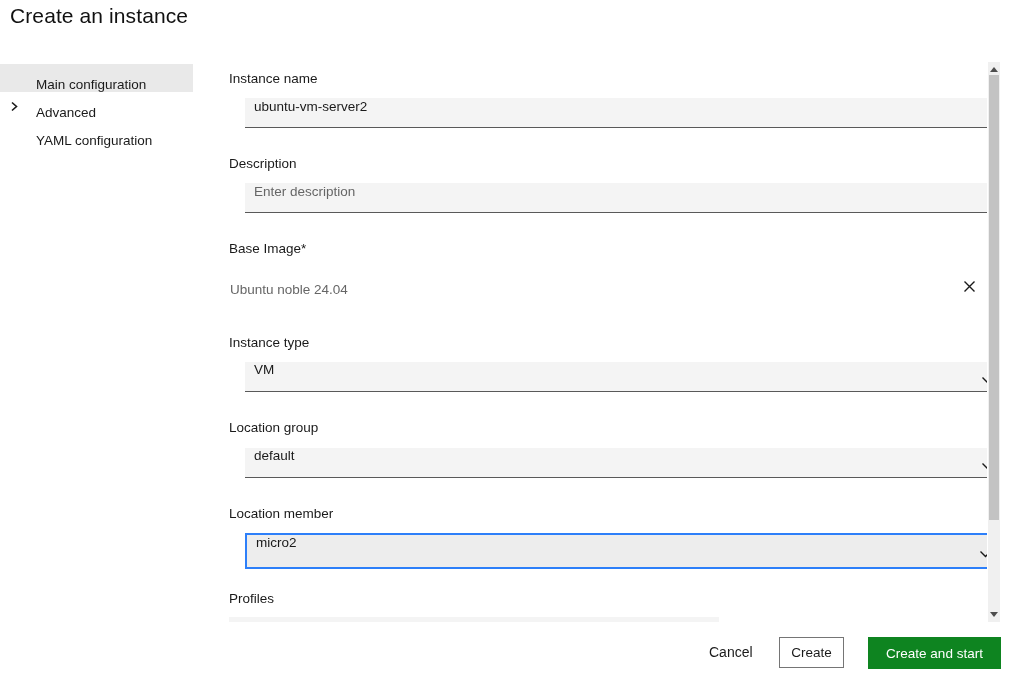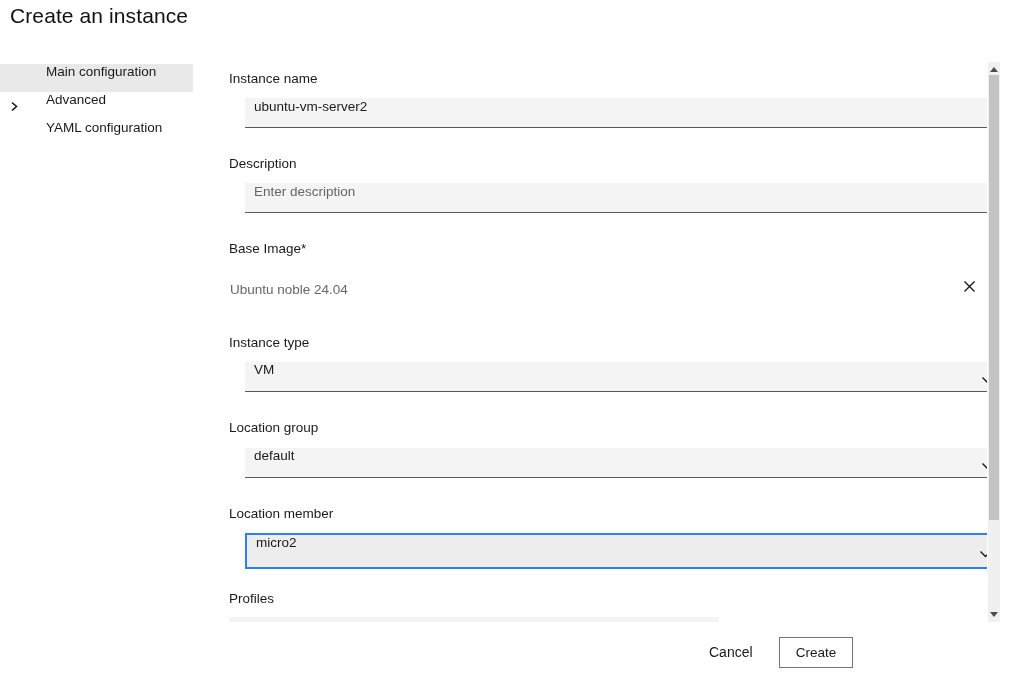--- a/index.html
+++ b/index.html
@@ -8,22 +8,22 @@
     position:relative; width:1013px; height:679px; background:#ffffff;
     font-family:"Liberation Sans", sans-serif; color:#1a1a1a; overflow:hidden;
   }
   .page-title {
     position:absolute; left:10px; top:4px; margin:0;
     font-size:21px; font-weight:400; color:#111; letter-spacing:.1px;
   }
   
   .sidebar { position:absolute; left:0; top:64px; width:193px; }
   .side-item {
-    position:relative; height:28px; display:flex; align-items:flex-start;
-    padding-left:46px; font-size:13.5px; color:#1a1a1a; cursor:pointer;
+    position:relative; height:28px; display:flex; align-items:flex-end;
+    padding-left:36px; font-size:13.5px; color:#1a1a1a; cursor:pointer;
   }
   .side-item.selected { background:var(--sidebar-selected-background,#e9e9e9); }
   .side-chevron { position:absolute; left:9px; top:8px; }
   
   .form { position:absolute; left:229px; top:62px; width:758px; height:560px; overflow:hidden; }
   .field-label { position:absolute; left:0; font-size:13.5px; color:#1a1a1a; }
   .text-input, .select {
     position:absolute; left:16px; width:758px; height:30px;
     background:var(--input-background,#f4f4f4);
     border:none; border-bottom:1.5px solid var(--input-border-bottom,#595959);
@@ -51,21 +51,21 @@
   .sb-thumb { position:absolute; left:1px; top:13px; width:10px; height:445px; background:#c3c3c3; }
   .sb-arrow { position:absolute; left:2px; width:0; height:0; cursor:pointer; }
   .sb-arrow.up { top:5px; border-left:4px solid transparent; border-right:4px solid transparent; border-bottom:5px solid #4d4d4d; }
   .sb-arrow.down { bottom:5px; border-left:4px solid transparent; border-right:4px solid transparent; border-top:5px solid #4d4d4d; }
   
   .cancel-link {
     position:absolute; left:709px; top:644px; background:none; border:none;
     font-size:14px; color:#1a1a1a; cursor:pointer; font-family:"Liberation Sans", sans-serif; padding:0;
   }
   .btn-create {
-    position:absolute; left:779px; top:637px; width:74px; height:31px;
+    position:absolute; left:779px; top:637px; width:65px; height:31px;
     background:#fff; border:1px solid #757575; font-size:13.5px; color:#1a1a1a;
     cursor:pointer; font-family:"Liberation Sans", sans-serif;
   }
   .btn-create-start {
     position:absolute; left:868px; top:637px; width:133px; height:32px;
     background:var(--primary-green,#0e8420); border:none; font-size:13.5px; color:#fff;
     cursor:pointer; font-family:"Liberation Sans", sans-serif;
   }
 </style>
 </head>
@@ -146,14 +146,15 @@
   </div>
 
   <div class="scrollbar">
     <div class="sb-arrow up"></div>
     <div class="sb-thumb"></div>
     <div class="sb-arrow down"></div>
   </div>
 
   <button class="cancel-link">Cancel</button>
   <button class="btn-create">Create</button>
+  <button class="btn-create-start">Create and start</button>
 
 </div>
 
 </body></html>

